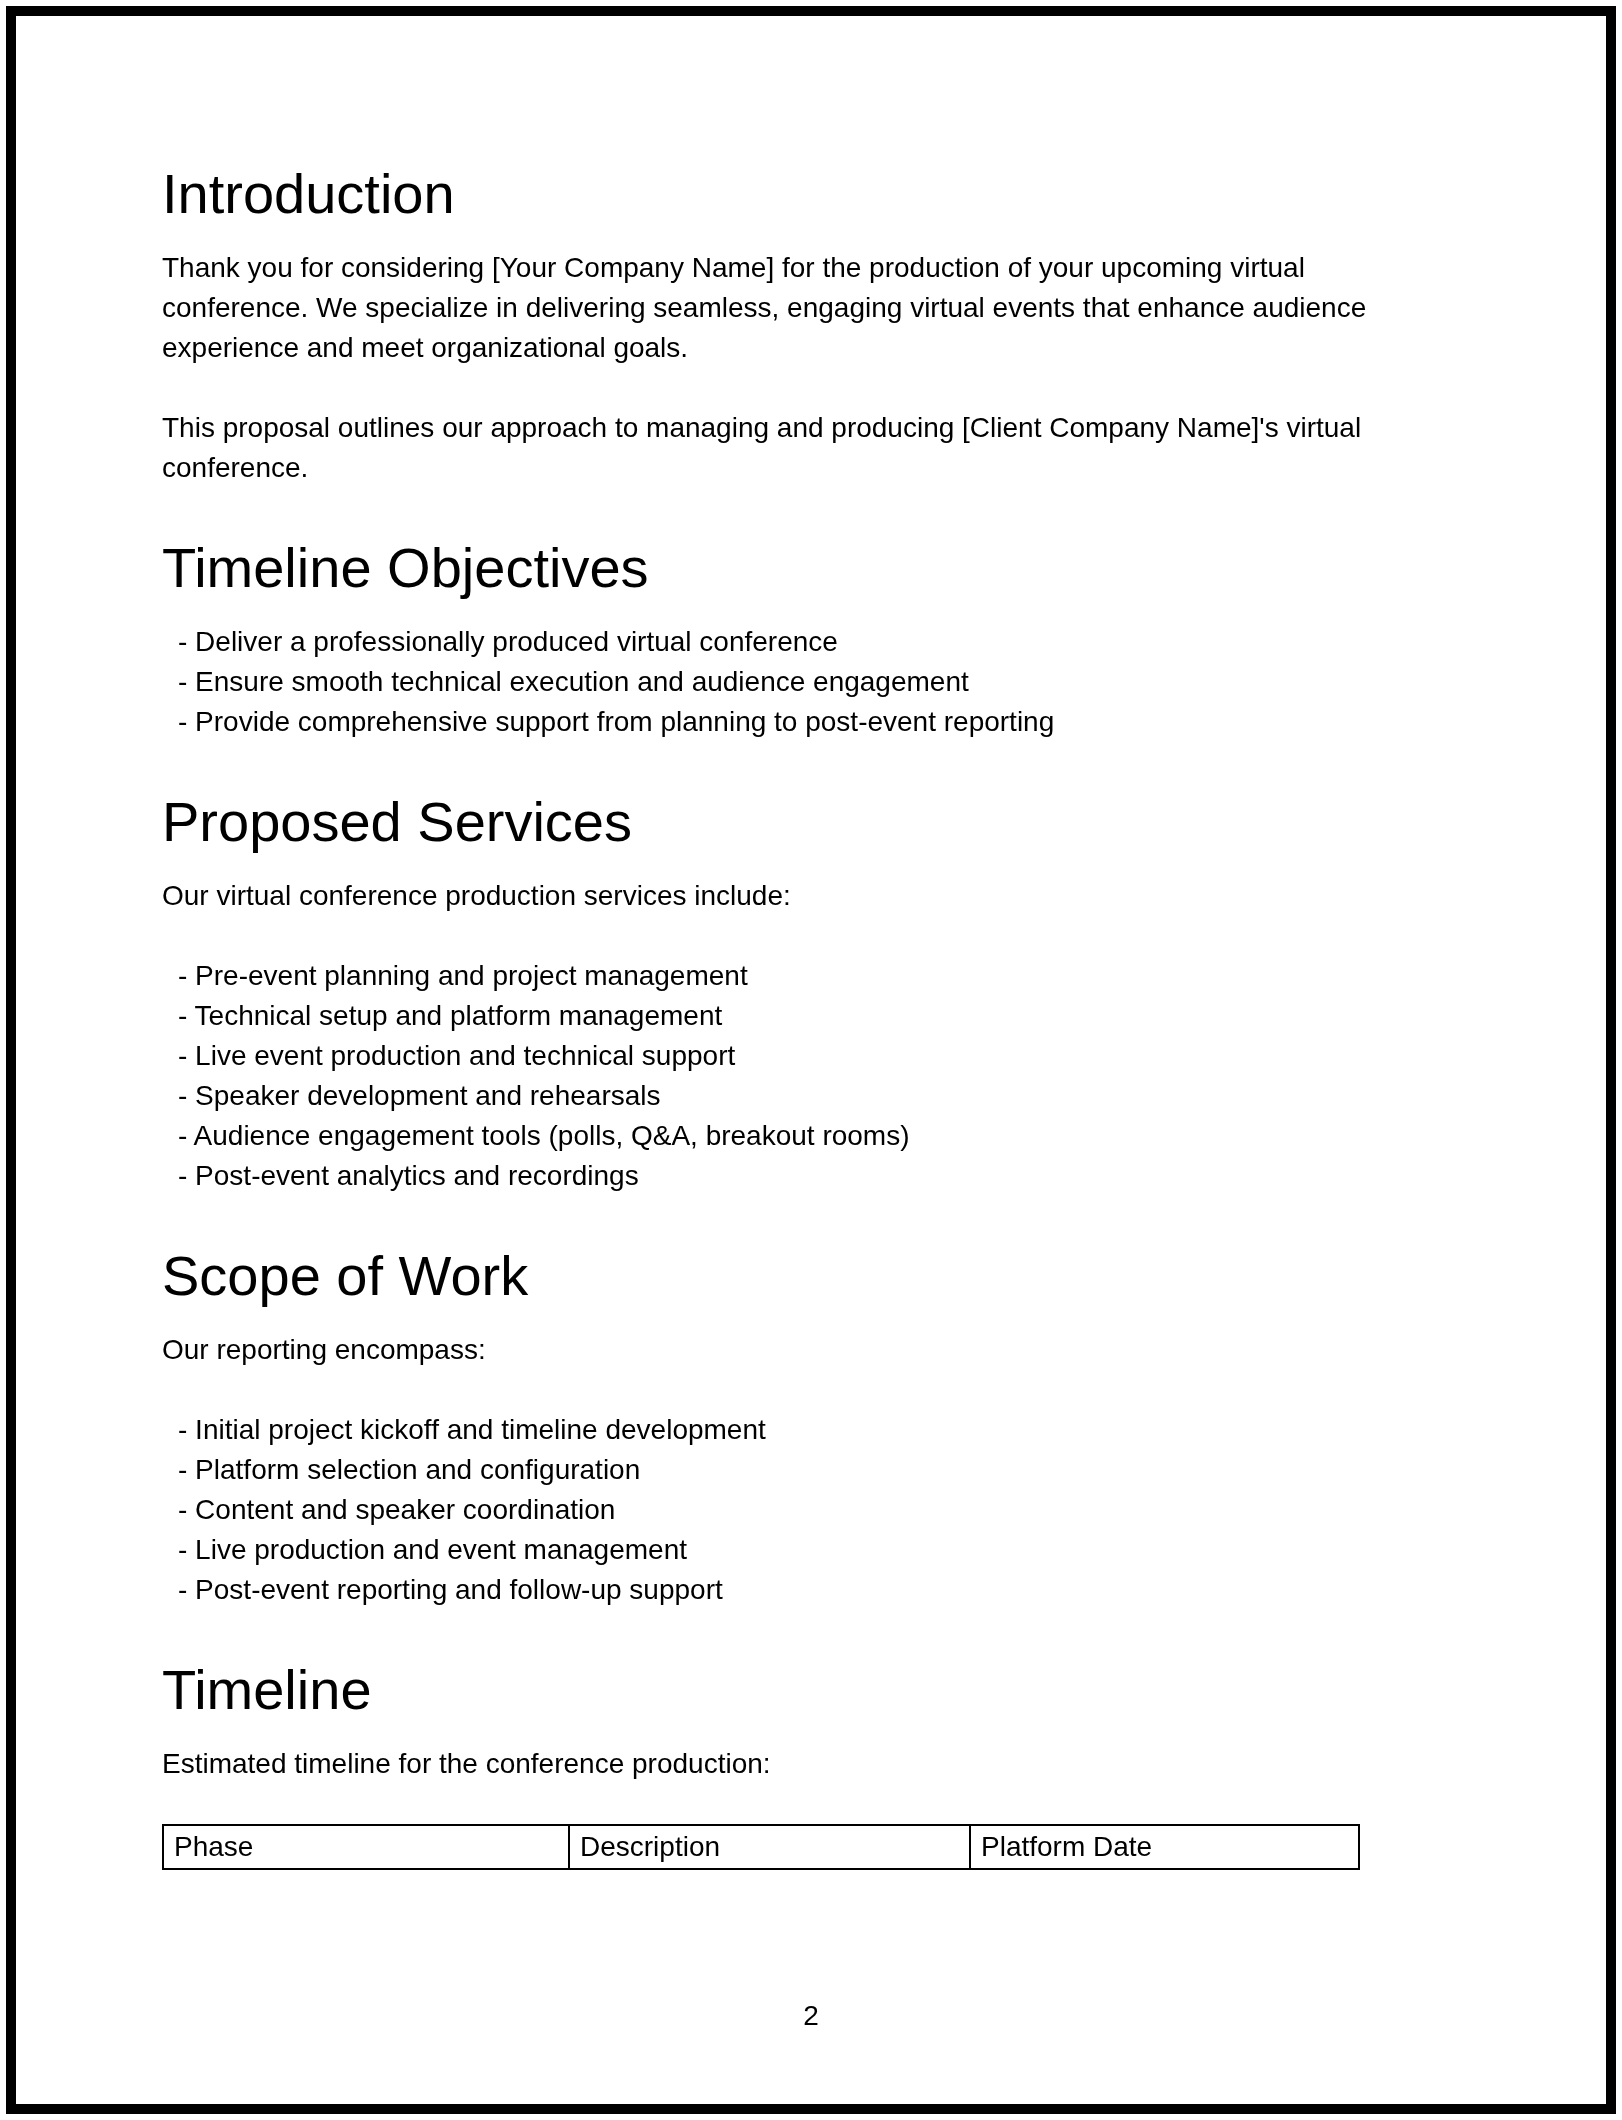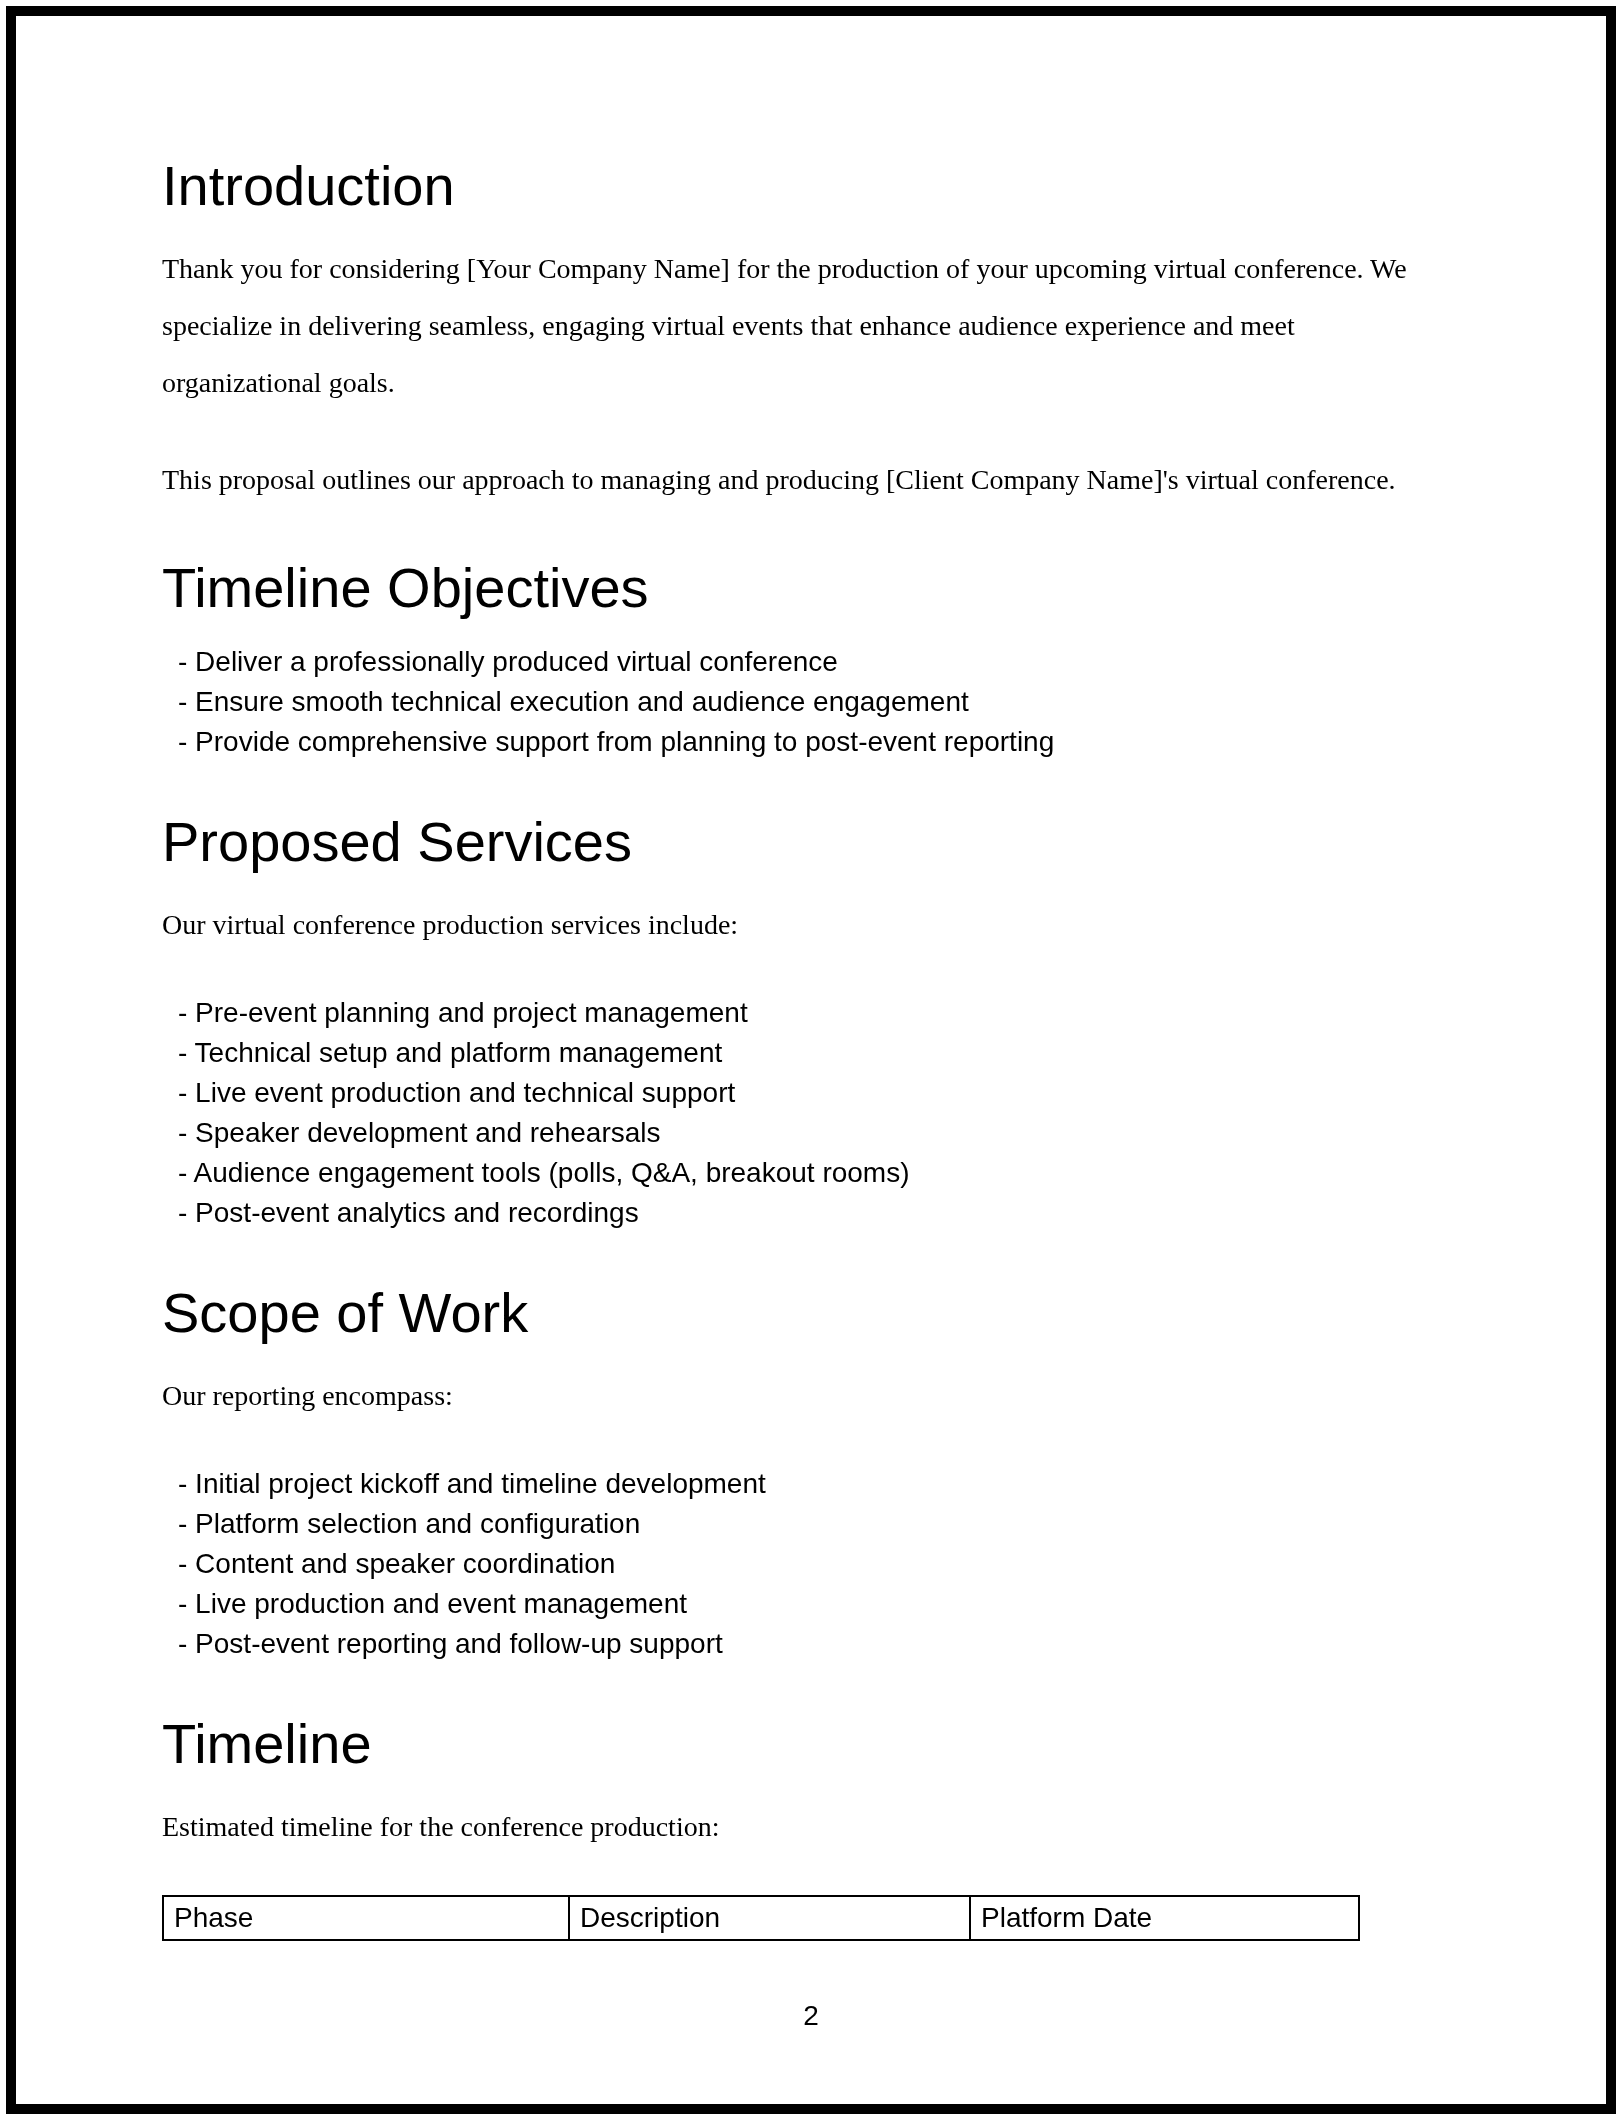--- a/index.html
+++ b/index.html
@@ -29,26 +29,25 @@
     top: 150px;
     width: 1298px;
   }
   .doc-h1 {
     font-size: 56px;
     font-weight: 400;
     line-height: 64px;
     margin: 48px 0 22px 0;
     color: #000000;
   }
-  .doc-h1.first { margin-top: 4px; }
+  .doc-h1.first { margin-top: 12px; }
   .body-p {
     font-size: 28px;
-    line-height: 57px;
+    line-height: 40px;
     margin: 0 14px 40px 0;
-    font-family: Liberation Serif, serif;
   }
   .list { margin: 16px; }
   .li {
     font-size: 28px;
     line-height: 40px;
   }
   table.tl {
     border-collapse: collapse;
     table-layout: fixed;
     width: 1198px;

